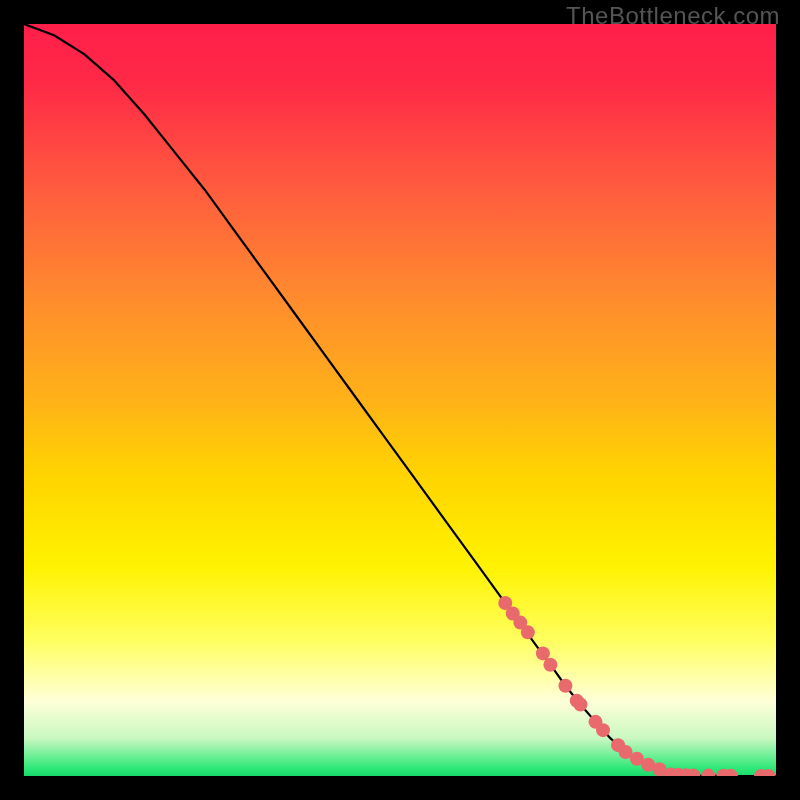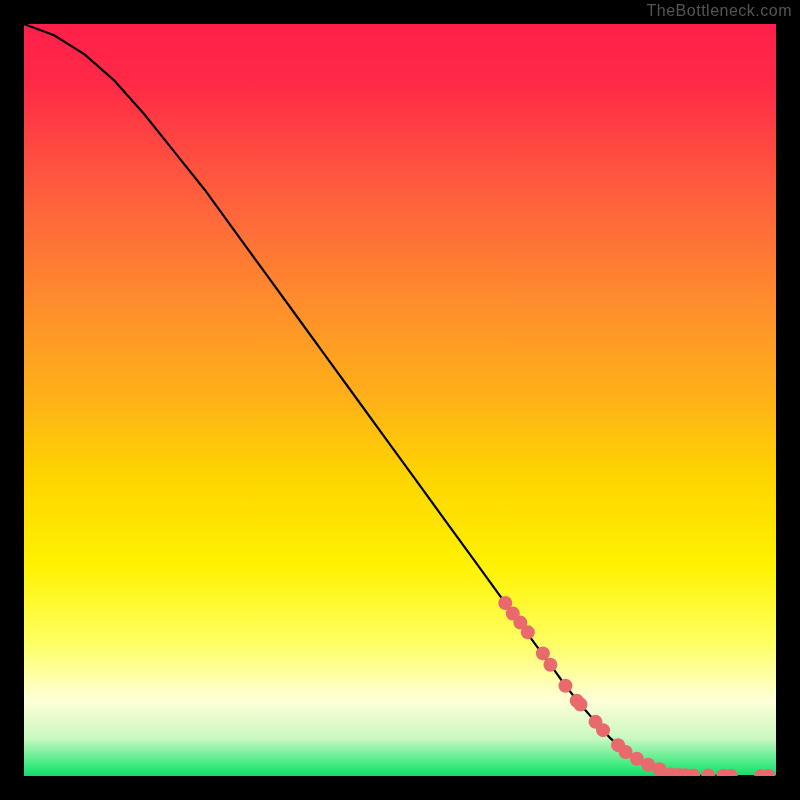--- a/index.html
+++ b/index.html
@@ -13,23 +13,23 @@
   }
   .page {
     position: relative;
     width: 800px;
     height: 800px;
     background: #000;
   }
   .watermark {
     position: absolute;
     top: 2px;
-    right: 8px;
+    right: 20px;
     color: #555;
-    font-size: 16px;
+    font-size: 24px;
     font-weight: 500;
     letter-spacing: 0.5px;
     z-index: 20;
     pointer-events: none;
   }
   .plot-box {
     position: absolute;
     top: 24px;
     left: 24px;
     width: 752px;

